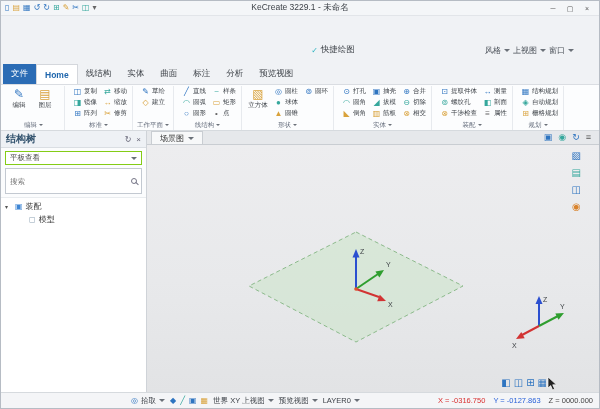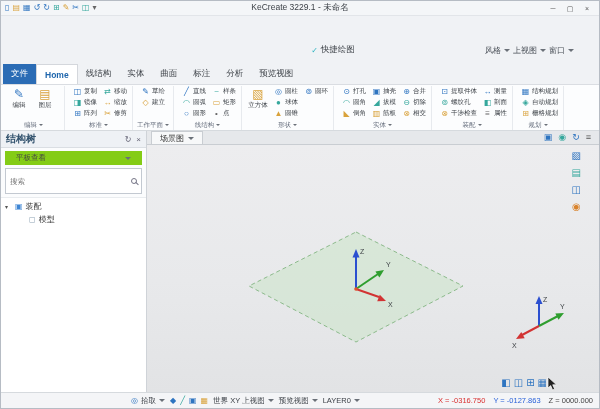--- a/index.html
+++ b/index.html
@@ -43,21 +43,21 @@
   .rlabel .caret { border-left-width:2.5px; border-right-width:2.5px; border-top-width:2.5px; }
 
   
   .main { flex:1; display:flex; min-height:0; }
 
   
   .sidepanel { flex:0 0 146px; display:flex; flex-direction:column; background:#fbfcfd; border-right:1px solid #cfd3d8; }
   .sp-header { flex:0 0 17px; display:flex; align-items:center; padding:0 5px; background:#eef1f5; border-bottom:1px solid #dadee3; }
   .sp-title { font-size:10px; font-weight:bold; color:#33536e; }
   .sp-hicons { margin-left:auto; display:flex; gap:5px; font-size:8px; color:#667; }
-  .sp-combo { margin:3px 4px 0; height:14px; border:7px solid #84cc16; background:#fff; font-size:7.5px; display:flex; align-items:center; justify-content:space-between; padding:0 4px; color:#444; }
+  .sp-combo { margin:3px 4px 0; height:14px; border:1px solid #84cc16; background:#fff; font-size:7.5px; display:flex; align-items:center; justify-content:space-between; padding:0 4px; color:#444; }
   .sp-search { margin:3px 4px; height:14px; border:1px solid #c3c9d1; background:#fff; display:flex; align-items:center; padding:12px 4px; gap:3px; }
   .sp-input { border:none; outline:none; flex:1; min-width:0; font-size:7.5px; background:transparent; font-family:inherit; }
   .mag { width:6px; height:6px; border:1px solid #778; border-radius:50%; position:relative; flex:0 0 auto; }
   .mag::after { content:""; position:absolute; width:4px; height:1px; background:#778; transform:rotate(45deg); right:-3px; bottom:-1px; }
   .sp-tree { flex:1; background:#fff; border-top:1px solid #e9ecef; padding-top:2px; }
   .tree-row { display:flex; align-items:center; gap:3px; padding:1px 2px 1px 4px; font-size:8px; cursor:default; }
   .tree-row.d1 { padding-left:18px; }
   .tr-exp { width:7px; font-size:6px; color:#555; }
   .tr-icon { font-size:8px; line-height:8px; }
   .tr-label { font-size:8px; color:#333; }

